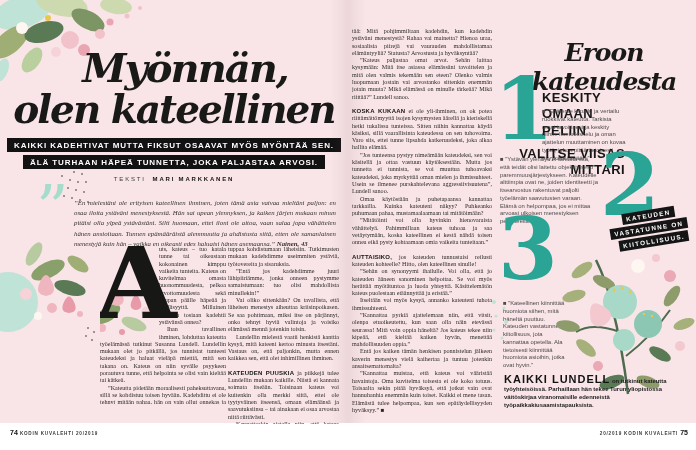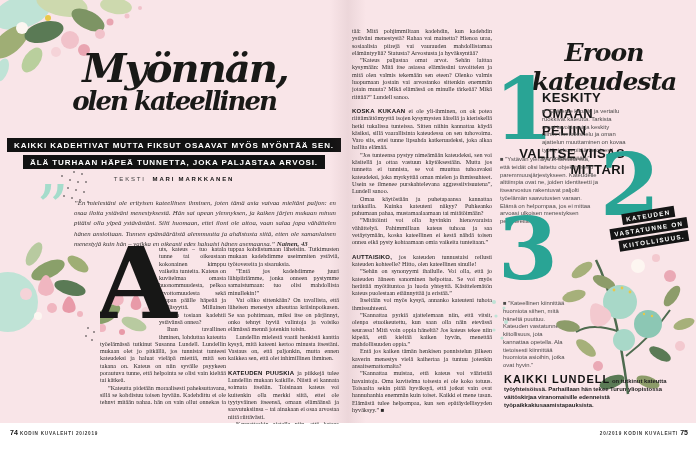--- a/index.html
+++ b/index.html
@@ -10,21 +10,21 @@
   .fold{position:absolute;left:330px;top:0;width:36px;height:423px;
         background:linear-gradient(90deg,rgba(0,0,0,0),rgba(122,84,92,.10) 50%,rgba(0,0,0,0));}
   .page{position:absolute;top:0;height:423px;}
   .page-left{left:0;width:348px;}
   .page-right{left:348px;width:348px;}
 
   
   .title{position:absolute;left:0;width:348px;text-align:center;color:#191917;
          font-family:"DejaVu Serif",serif;font-style:italic;font-weight:700;letter-spacing:-2px;}
   .title-l1{top:44px;font-size:40px;padding-left:11px;}
-  .title-l2{top:86px;font-size:26px;}
+  .title-l2{top:86px;font-size:39px;}
   .kicker{position:absolute;left:0;top:138px;width:348px;display:flex;flex-direction:column;align-items:center;gap:3px;}
   .kicker-bar{background:#121212;color:#fff;font-family:"Liberation Sans",sans-serif;
               font-weight:700;font-size:8px;letter-spacing:.9px;padding:3px 7px 2px;white-space:nowrap;}
   .byline{position:absolute;left:0;top:176px;width:348px;text-align:center;
           font-family:"Liberation Sans",sans-serif;font-size:6px;letter-spacing:1.8px;color:#3c3c3c;}
   .byline b{color:#141414;}
 
   
   .quote-mark{position:absolute;left:36px;top:176px;font-family:"DejaVu Serif",serif;
               font-size:64px;color:#a5dccb;line-height:1;}

